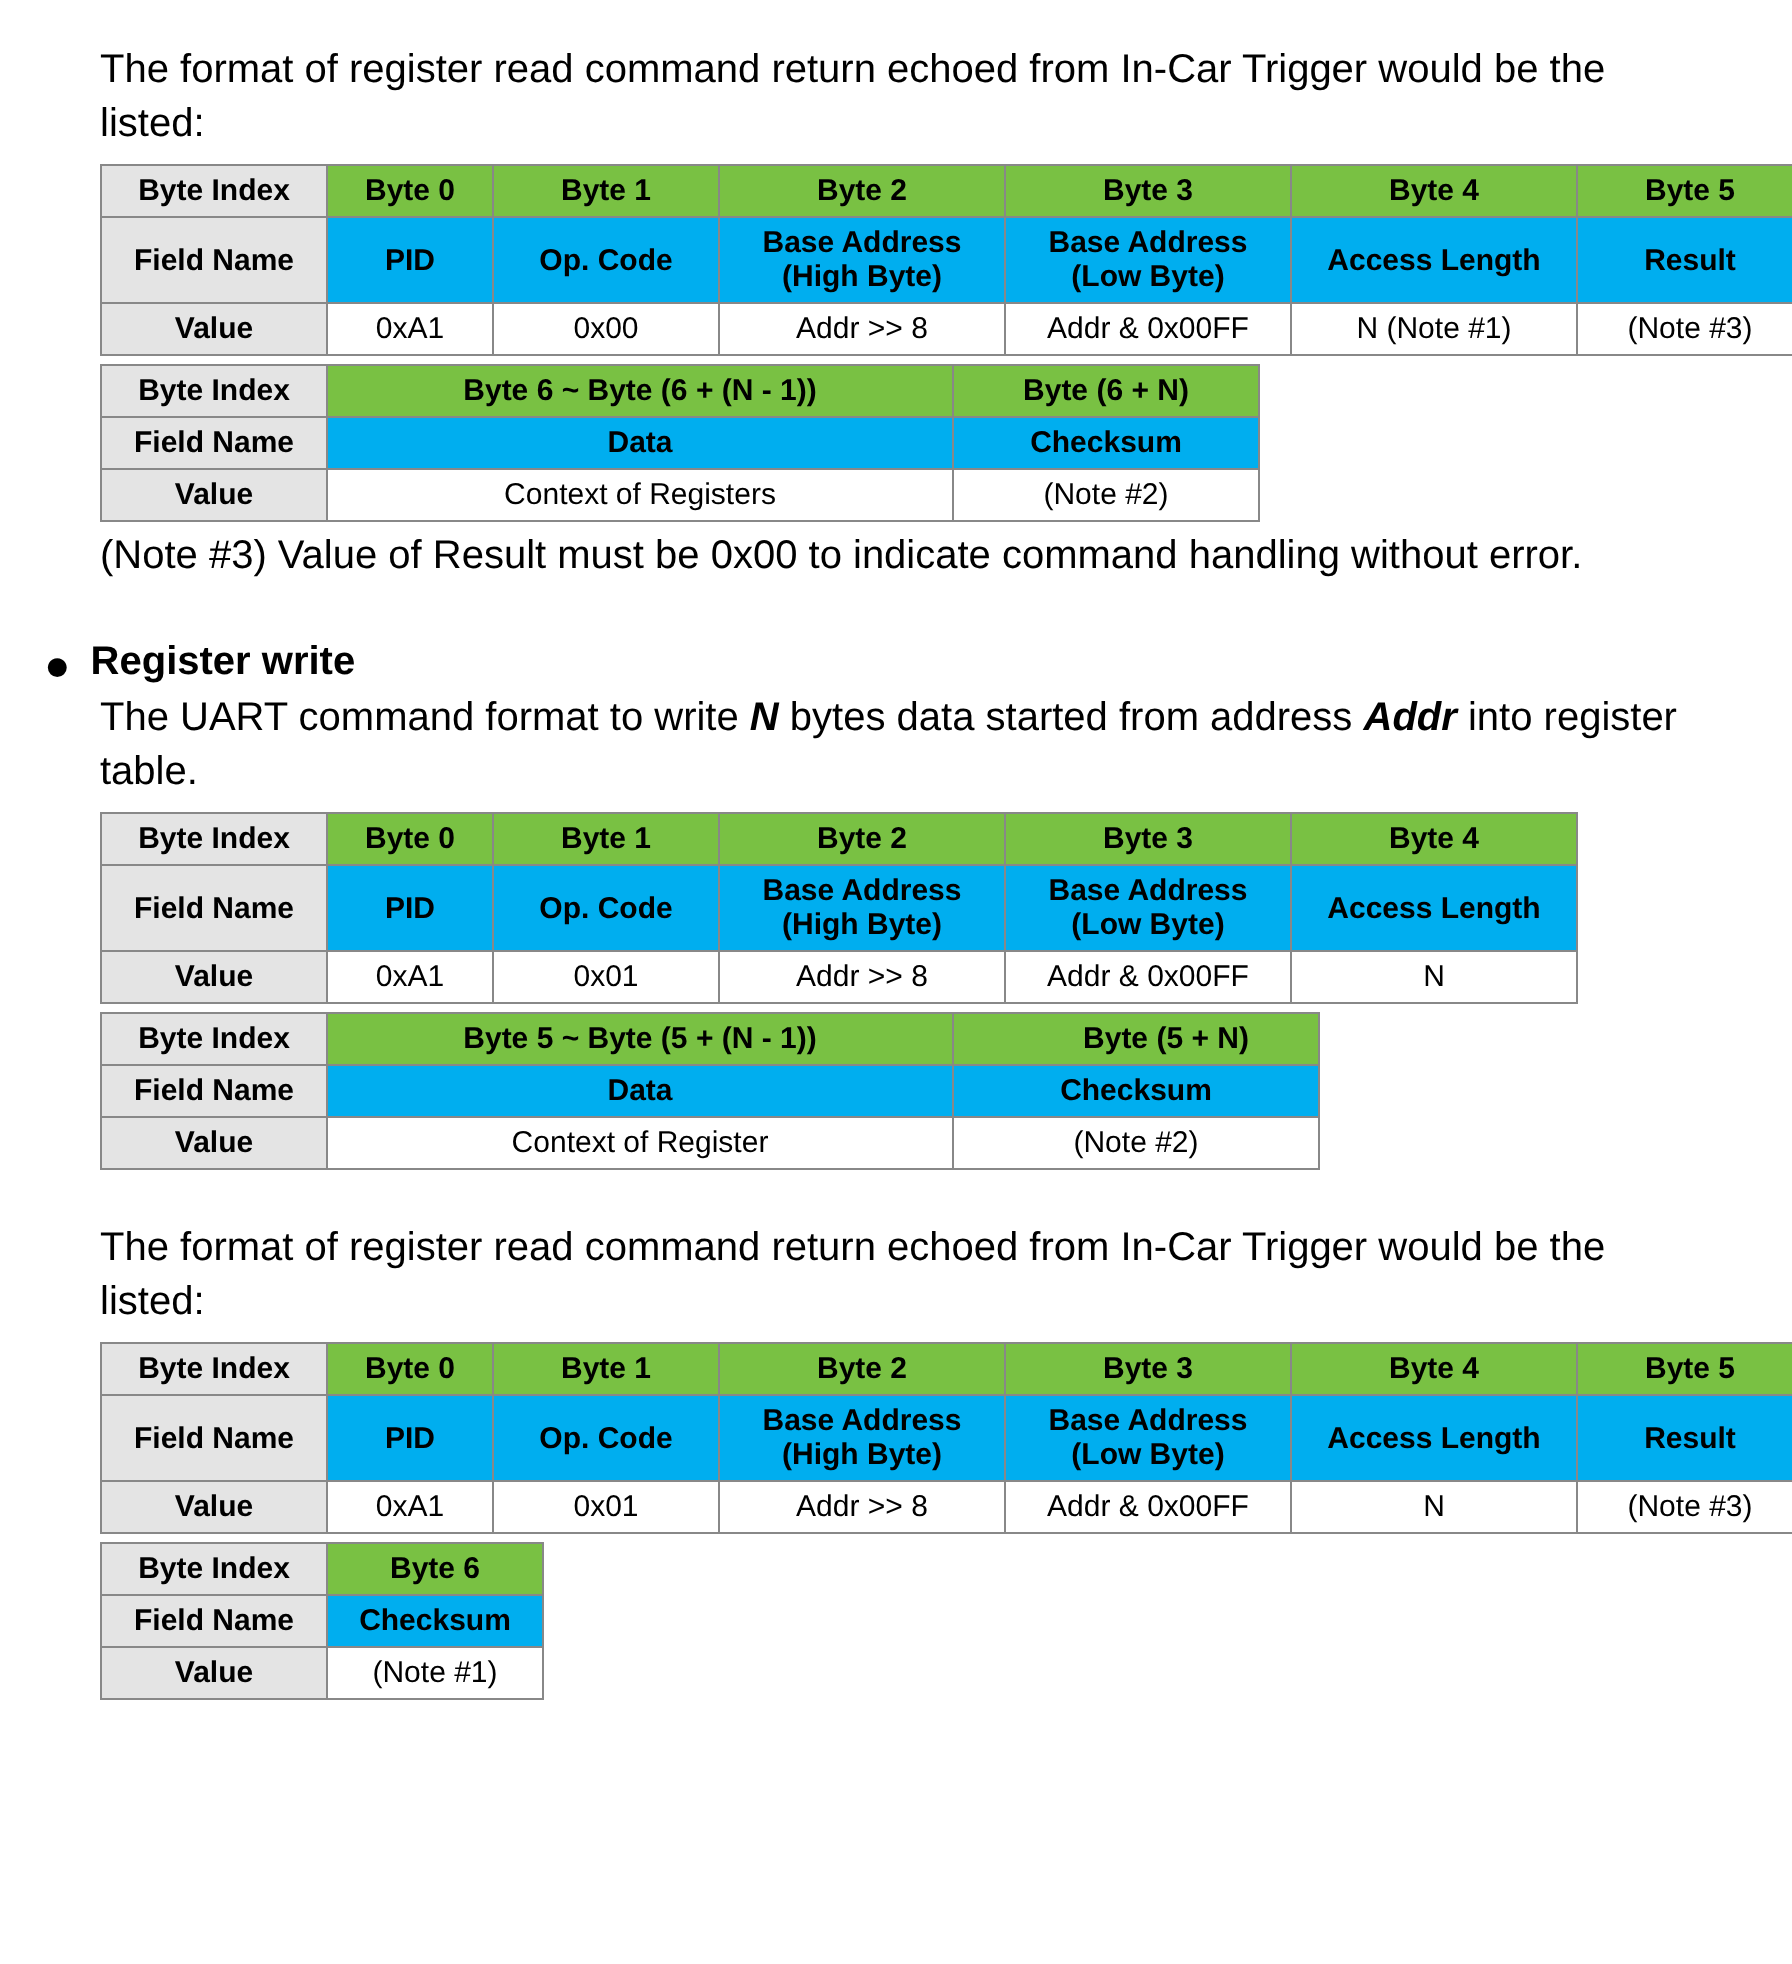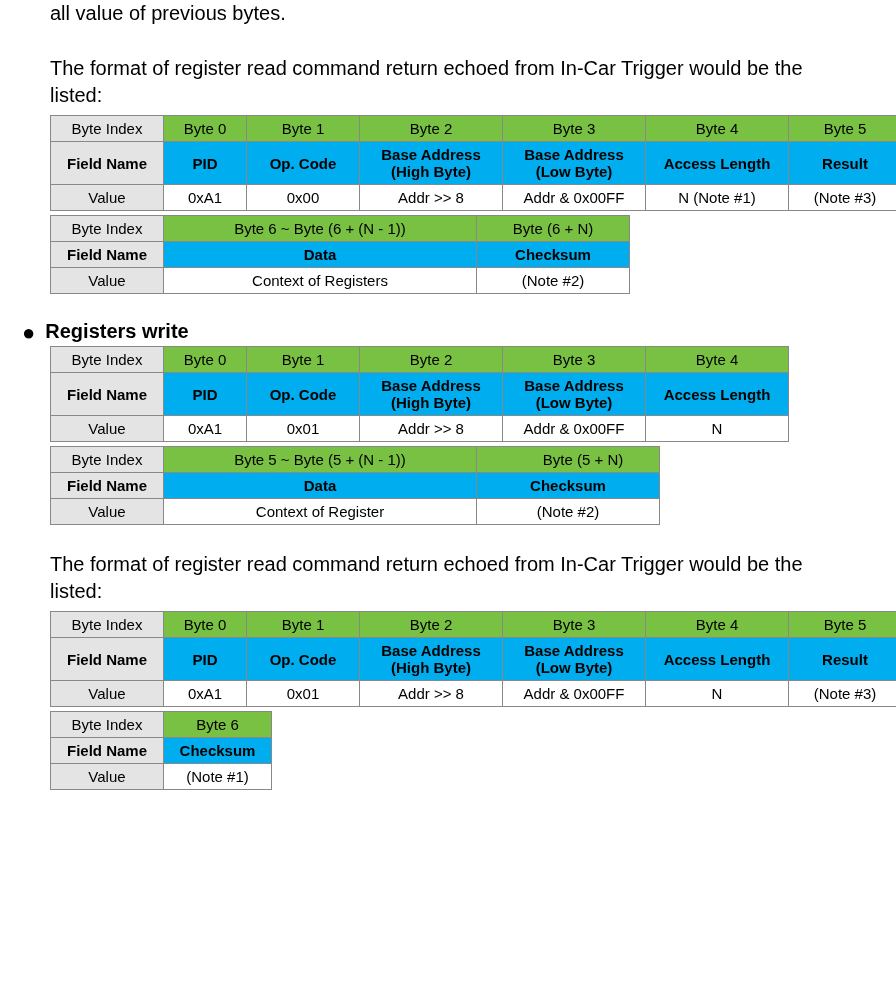--- a/index.html
+++ b/index.html
@@ -40,39 +40,38 @@
     margin-bottom: 4px;
     table-layout: fixed;
   }
   table.reg td, table.reg th {
     border: 1px solid #888;
     padding: 4px 6px;
     text-align: center;
     vertical-align: middle;
     font-family: Arial, Helvetica, sans-serif;
   }
-  .hdr-row td { background: #79c143; font-weight: normal; }
+  .hdr-row td { background: #79c143; font-weight: bold; }
   .fld-row td { background: #00aeef; font-weight: bold; }
   .val-row td { }
   .rowlabel {
     background: #e4e4e4 !important;
     font-style: normal !important;
-    font-weight: normal;
+    font-weight: bold;
     width: 100px;
   }
   .w-small { width: 70px; }
   .w-med   { width: 100px; }
   .w-big   { width: 130px; margin-top: 29px; }
 </style>
 </head>
 <body>
 
 <div class="page">
 
-  <p>all value of previous bytes.</p>
   <div class="gap"></div>
 
   <p>The format of register read command return echoed from In-Car Trigger would be the listed:</p>
 
   <table class="reg" style="width:790px;">
     <tbody>
         <tr class="hdr-row">
       <td class="rowlabel">Byte Index</td>
       <td class="w-small">Byte 0</td>
       <td class="w-med">Byte 1</td>
@@ -115,28 +114,32 @@
       <td>Checksum</td>
     </tr>
     <tr class="val-row">
       <td class="rowlabel">Value</td>
       <td>Context of Registers</td>
       <td>(Note #2)</td>
     </tr>
   </tbody>
     </table>
 
+  <p>(Note #3) Value of Result must be 0x00 to indicate command handling without error.</p>
 
   <div class="gap"></div>
 
   <div class="bullet-row">
     <span class="bullet-dot">●</span>
-    <span class="bullet-title">Registers write</span>
+    <span class="bullet-title">Register write</span>
   </div>
 
+  <p>
+    <span>The UART command format to write </span><span class="italic-bold">N</span><span> bytes data started from address </span><span class="italic-bold">Addr</span><span> into register table.</span>
+  </p>
 
   <table class="reg" style="width:700px;">
     <tbody>
         <tr class="hdr-row">
       <td class="rowlabel">Byte Index</td>
       <td class="w-small">Byte 0</td>
       <td class="w-med">Byte 1</td>
       <td class="w-big">Byte 2</td>
       <td class="w-big">Byte 3</td>
       <td class="w-big">Byte 4</td>

